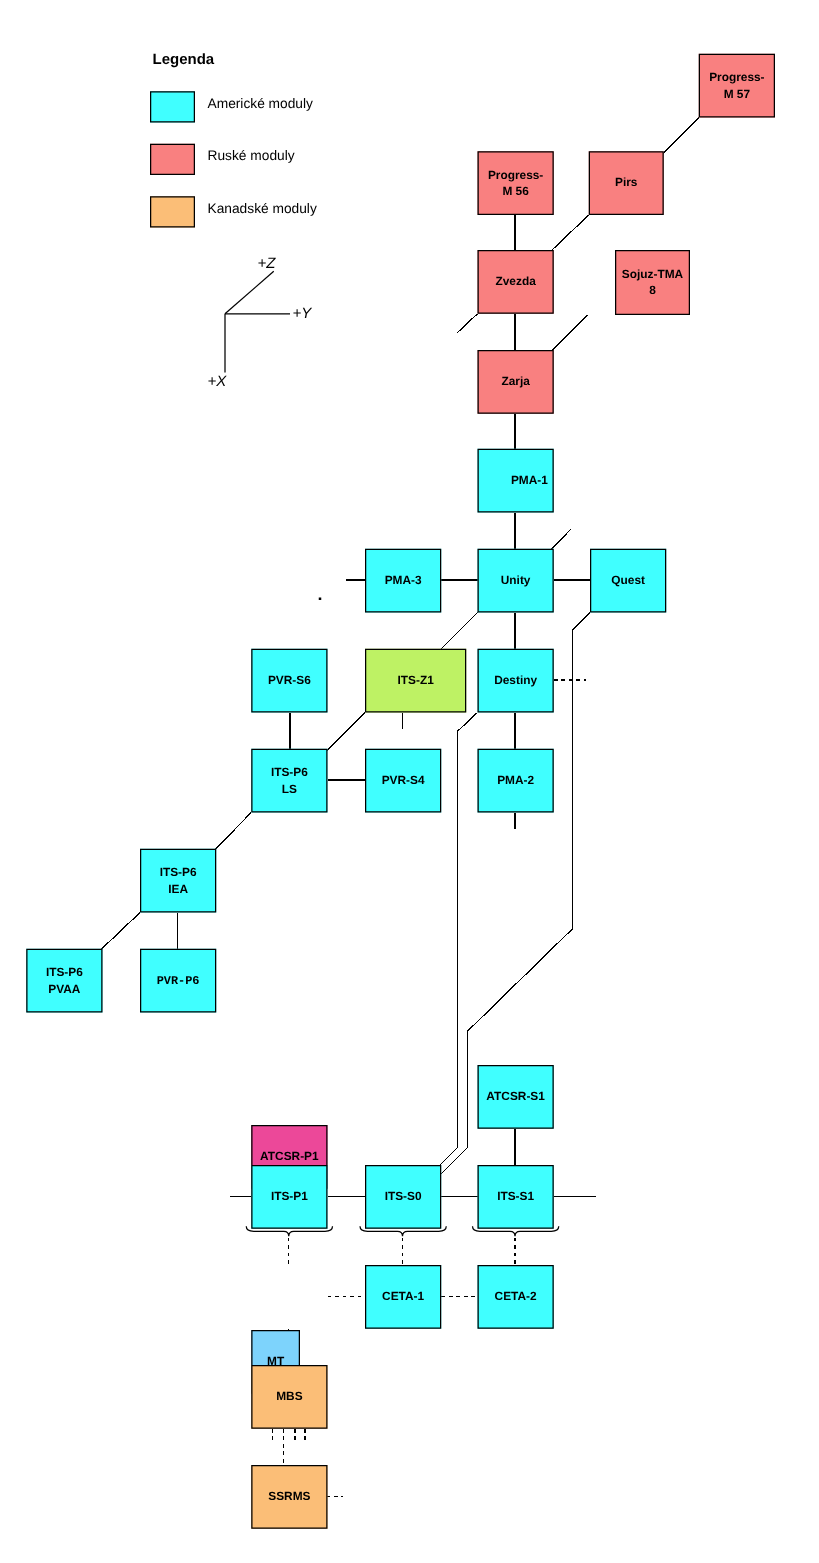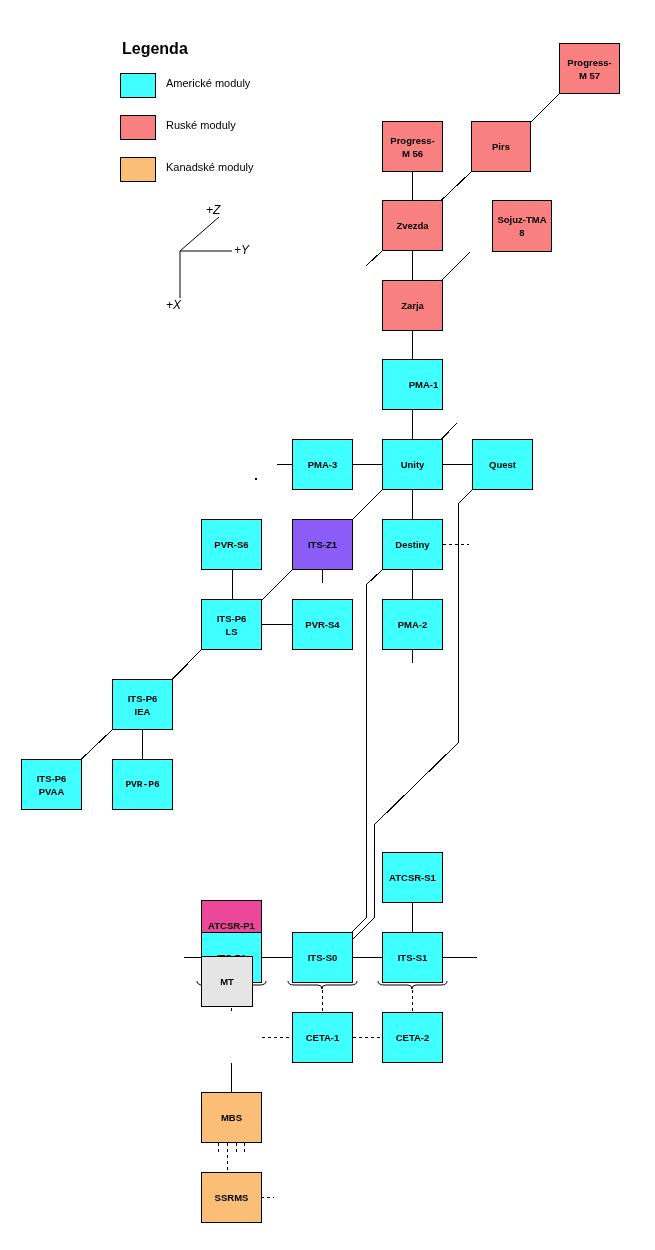--- a/index.html
+++ b/index.html
@@ -20,21 +20,21 @@
     box-sizing:border-box;
     border:1px solid #000000;
     display:flex;flex-direction:column;
     align-items:center;justify-content:center;
     text-align:center;
     font-weight:bold;font-size:9.5px;line-height:13px;
     color:#000000;
   }
   .legend-title{
     position:absolute;left:122px;top:40px;
-    font-weight:bold;font-size:16px;color:#000000;
+    font-weight:bold;font-size:12px;color:#000000;
   }
   .legend-swatch{
     position:absolute;left:120px;width:34px;height:23px;
     border:1px solid #000000;
   }
   .legend-label{
     position:absolute;left:166px;
     font-size:11px;color:#000000;white-space:nowrap;
   }
   .axis-label{
@@ -144,21 +144,21 @@
     </div>
     <div class="module" style="left: 382px; top: 439px; width: 61px; height: 51px; background: rgb(64, 255, 255);">
       <div>Unity</div>
     </div>
     <div class="module" style="left: 472px; top: 439px; width: 61px; height: 51px; background: rgb(64, 255, 255);">
       <div>Quest</div>
     </div>
     <div class="module" style="left: 201px; top: 519px; width: 61px; height: 51px; background: rgb(64, 255, 255);">
       <div>PVR-S6</div>
     </div>
-    <div class="module" style="left: 292px; top: 519px; width: 61px; height: 51px; background: #8b5cf6;">
+    <div class="module" style="left: 292px; top: 519px; width: 81px; height: 51px; background: #bef264;">
       <div>ITS-Z1</div>
     </div>
     <div class="module" style="left: 382px; top: 519px; width: 61px; height: 51px; background: rgb(64, 255, 255);">
       <div>Destiny</div>
     </div>
     <div class="module" style="left: 201px; top: 599px; width: 61px; height: 51px; background: rgb(64, 255, 255);">
       <div>ITS-P6</div>
       <div>LS</div>
     </div>
     <div class="module" style="left: 292px; top: 599px; width: 61px; height: 51px; background: rgb(64, 255, 255);">
@@ -186,21 +186,21 @@
     </div>
     <div class="module" style="left: 201px; top: 932px; width: 61px; height: 51px; background: rgb(64, 255, 255);">
       <div>ITS-P1</div>
     </div>
     <div class="module" style="left: 292px; top: 932px; width: 61px; height: 51px; background: rgb(64, 255, 255);">
       <div>ITS-S0</div>
     </div>
     <div class="module" style="left: 382px; top: 932px; width: 61px; height: 51px; background: rgb(64, 255, 255);">
       <div>ITS-S1</div>
     </div>
-    <div class="module" style="left: 201px; top: 956px; width: 52px; height: 51px; background: #e5e5e5;">
+    <div class="module" style="left: 201px; top: 1064px; width: 39px; height: 51px; background: #7dd3fc;">
       <div>MT</div>
     </div>
     <div class="module" style="left: 292px; top: 1012px; width: 61px; height: 51px; background: rgb(64, 255, 255);">
       <div>CETA-1</div>
     </div>
     <div class="module" style="left: 382px; top: 1012px; width: 61px; height: 51px; background: rgb(64, 255, 255);">
       <div>CETA-2</div>
     </div>
     <div class="module" style="left: 201px; top: 1092px; width: 61px; height: 51px; background: rgb(251, 190, 119);">
       <div>MBS</div>

